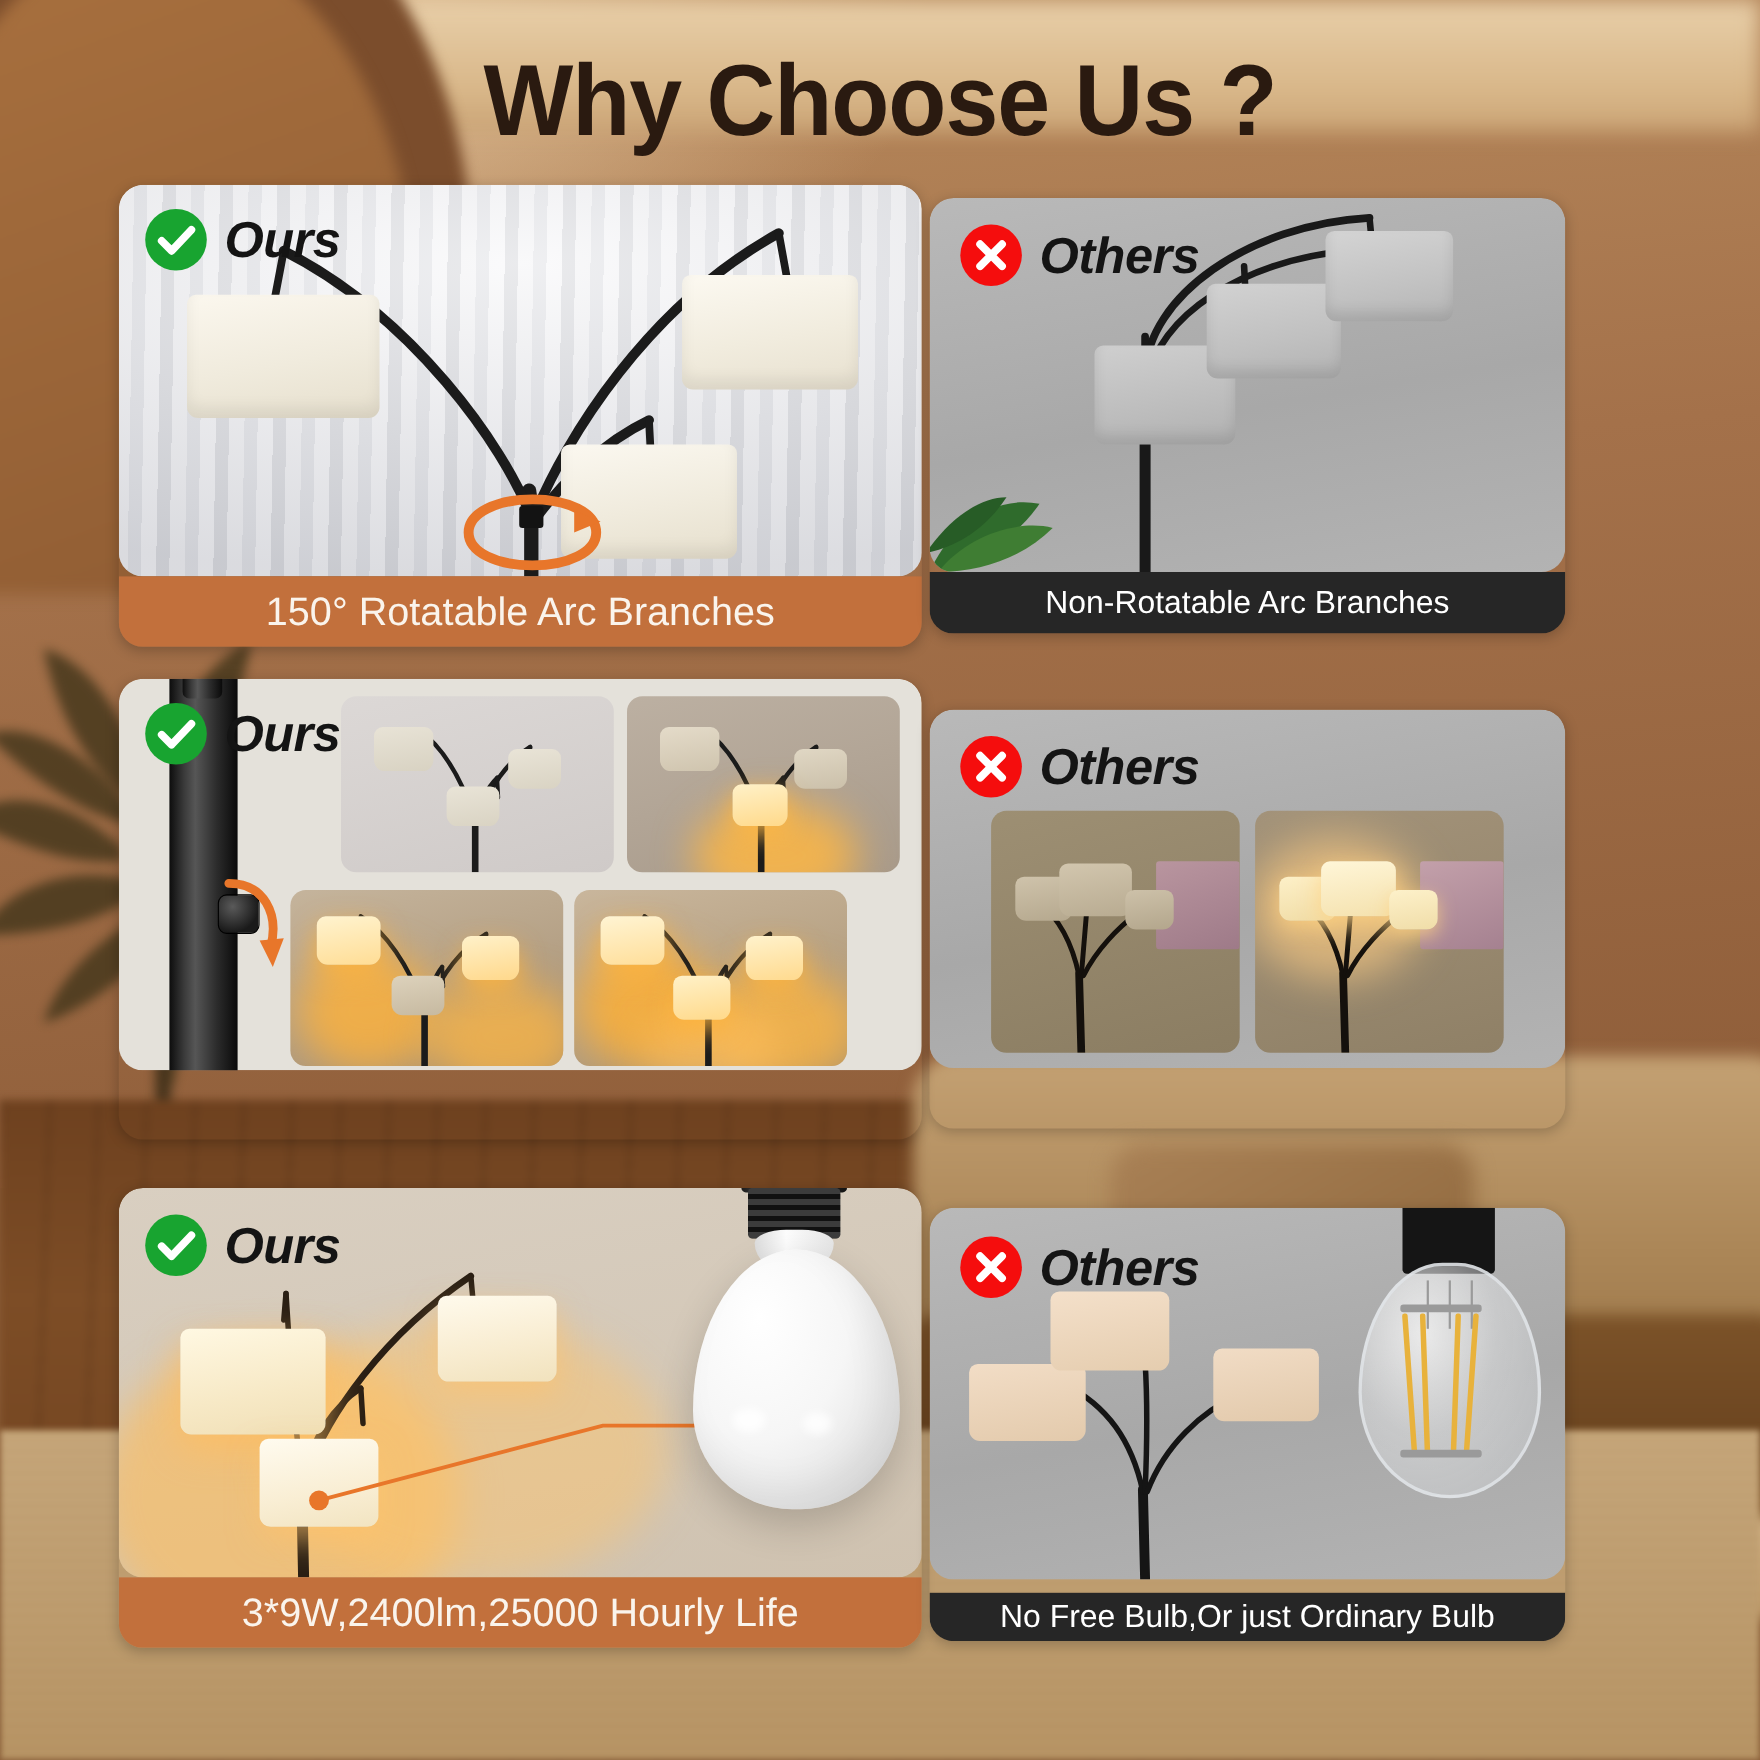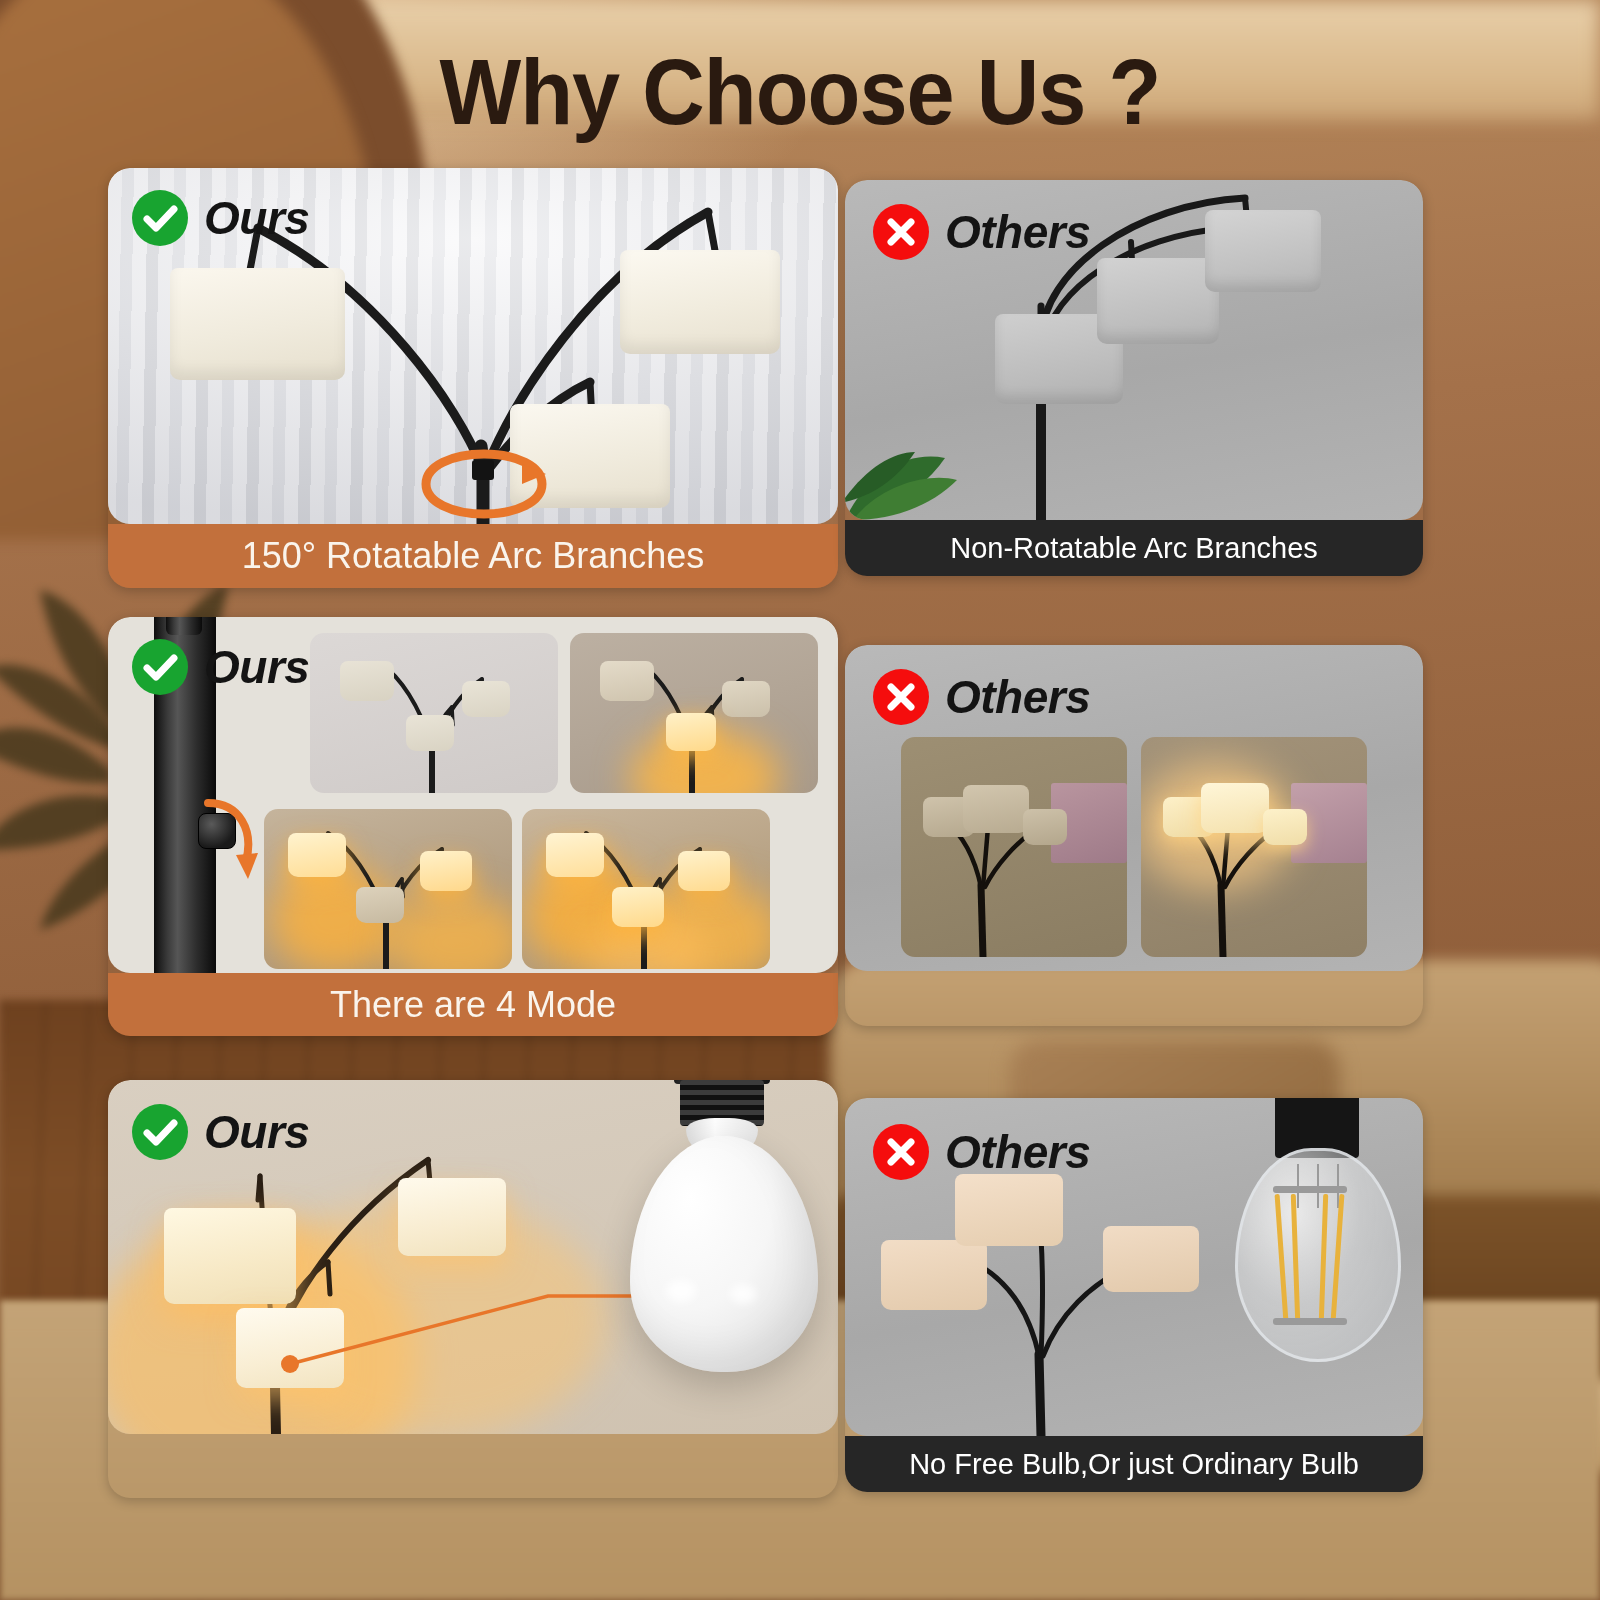--- a/index.html
+++ b/index.html
@@ -419,23 +419,20 @@
 
       <div class="badge-row" style="left:24px; top:22px;">
         <span class="badge ok">
           <svg viewBox="0 0 56 56">
               <path d="M15 29 L24 38 L42 19" fill="none" stroke="#fff" stroke-width="7" stroke-linecap="round" stroke-linejoin="round"></path>
             </svg>
         </span>
         <span class="badge-label">Ours</span>
       </div>
     </div>
-    <div class="caption" style="height:63px; font-size:36px;">
-      <span>There are 4 Mode</span>
-    </div>
   </div>
 
   <div class="panel other" style="left:845px; top:645px; width:578px; height:381px;">
     <div class="stage" style="height:326px;">
       <div class="graywall"></div>
 
       <div class="thumb" style="left:56px; top:92px; width:226px; height:220px; background:linear-gradient(165deg,#9d8f73 0%,#8b7d62 100%);">
         <div style="position:absolute;left:150px;top:46px;width:76px;height:80px;background:linear-gradient(160deg,#b9959f,#9e7a88);border-radius:3px;"></div>
         <svg viewBox="0 0 226 220" style="position:absolute;inset:0;">
           <g stroke="#14100c" fill="none" stroke-linecap="round">
@@ -528,20 +525,23 @@
 
       <div class="badge-row" style="left:24px; top:24px;">
         <span class="badge ok">
           <svg viewBox="0 0 56 56">
               <path d="M15 29 L24 38 L42 19" fill="none" stroke="#fff" stroke-width="7" stroke-linecap="round" stroke-linejoin="round"></path>
             </svg>
         </span>
         <span class="badge-label">Ours</span>
       </div>
     </div>
+    <div class="caption" style="height:64px; font-size:36px;">
+      <span>3*9W,2400lm,25000 Hourly Life</span>
+    </div>
   </div>
 
   <div class="panel other" style="left:845px; top:1098px; width:578px; height:394px;">
     <div class="stage" style="height:338px;">
       <div class="graywall"></div>
 
       <svg viewBox="0 0 578 338" style="position:absolute;inset:0;">
         <g stroke="#151515" fill="none" stroke-linecap="round">
           <path d="M196 338 L194 256" stroke-width="9"></path>
           <path d="M194 258 C184 212 162 180 122 160" stroke-width="5"></path>
@@ -573,18 +573,18 @@
 
       <div class="badge-row" style="left:28px; top:26px;">
         <span class="badge no">
           <svg viewBox="0 0 56 56">
               <path d="M18 18 L38 38 M38 18 L18 38" fill="none" stroke="#fff" stroke-width="7" stroke-linecap="round"></path>
             </svg>
         </span>
         <span class="badge-label">Others</span>
       </div>
     </div>
-    <div class="caption" style="height:56px; font-size:29px;align-items:center;">
+    <div class="caption" style="height:44px; font-size:29px;align-items:center;">
       <span>No Free Bulb,Or just Ordinary Bulb</span>
     </div>
   </div>
 
 </div>
 
 </body></html>

